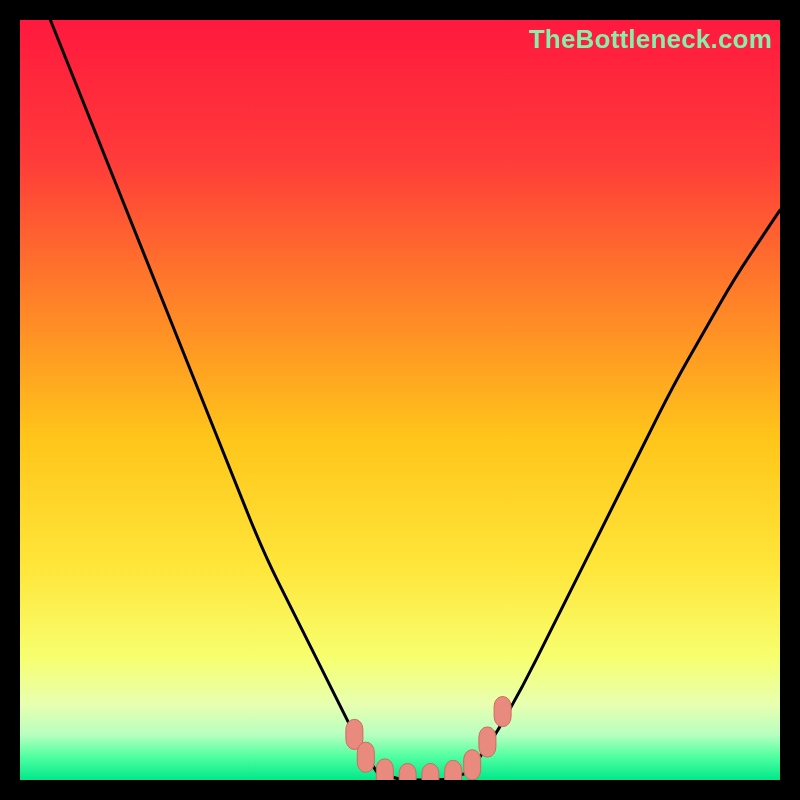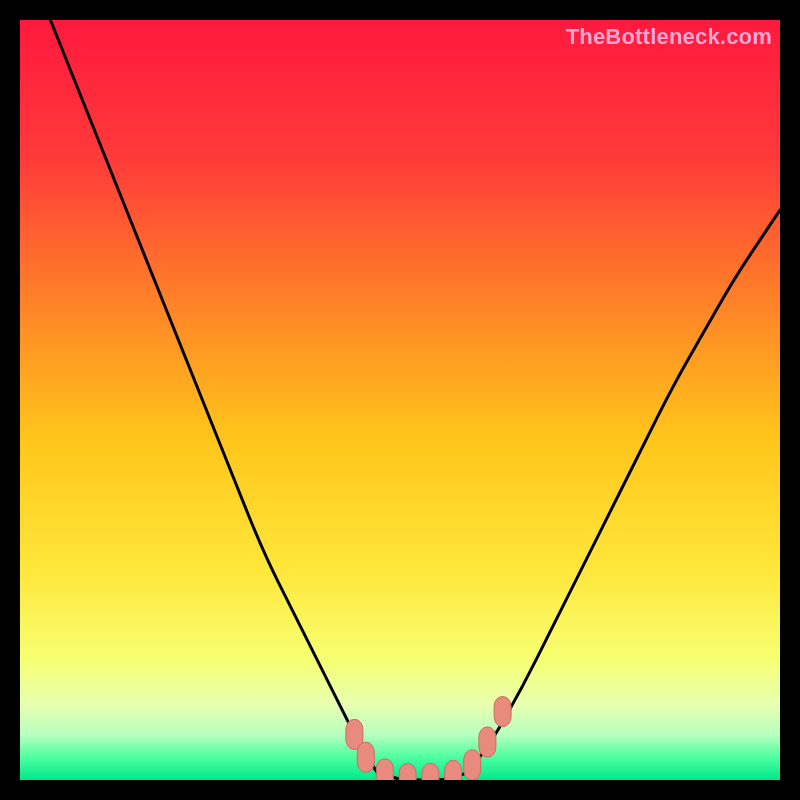--- a/index.html
+++ b/index.html
@@ -23,22 +23,22 @@
     position: absolute;
     left: 0;
     top: 0;
     width: 760px;
     height: 760px;
   }
   .watermark {
     position: absolute;
     top: 4px;
     right: 8px;
-    color: #f9a8d4;
-    font-size: 22px;
+    color: #86efac;
+    font-size: 26px;
     font-weight: 600;
     letter-spacing: 0.2px;
     user-select: none;
   }
   svg {
     display: block;
   }
 </style>
 </head>
 <body>

